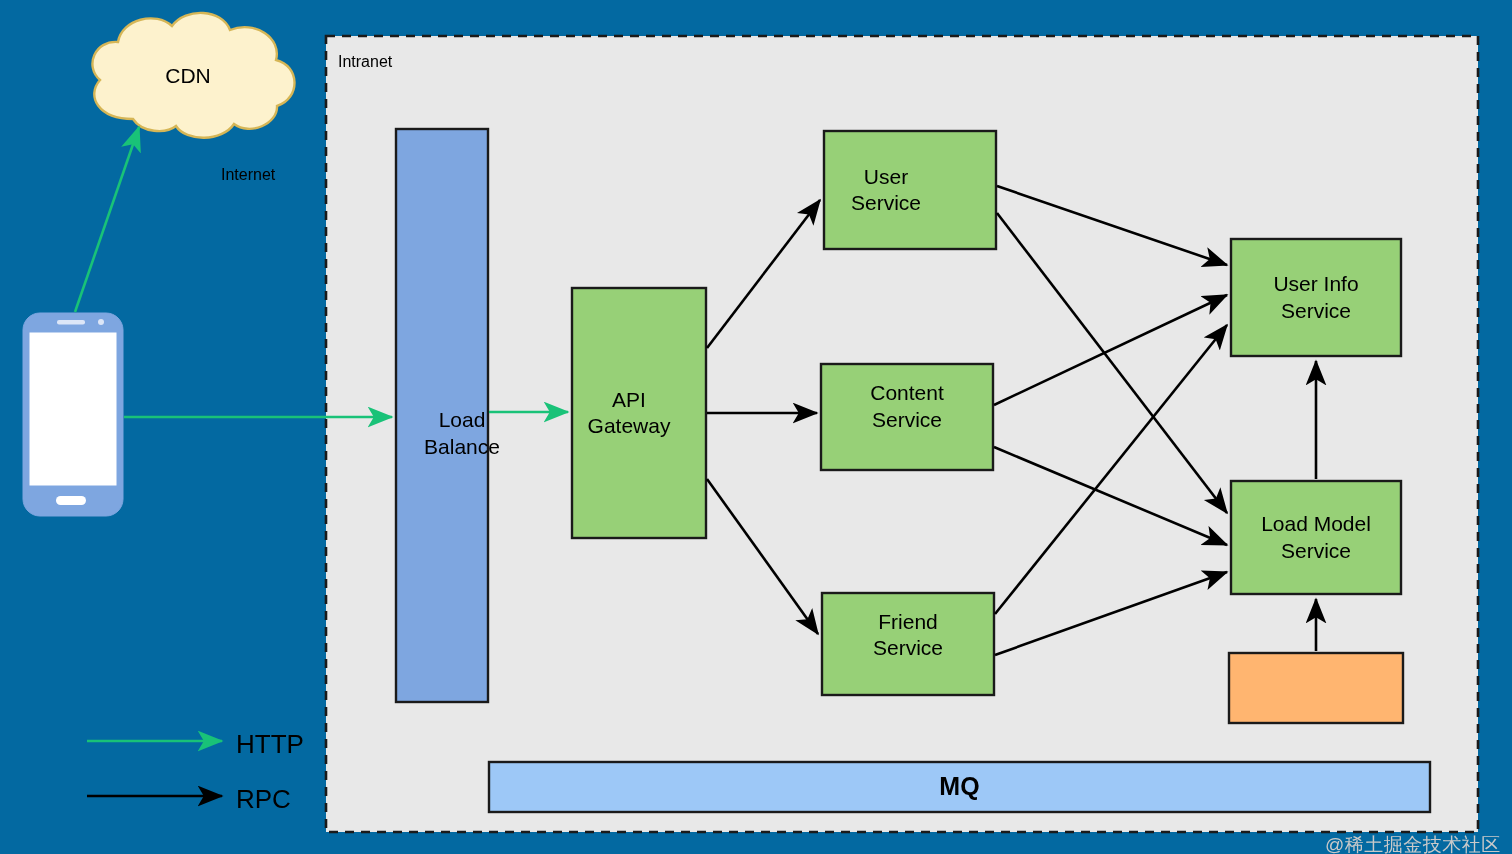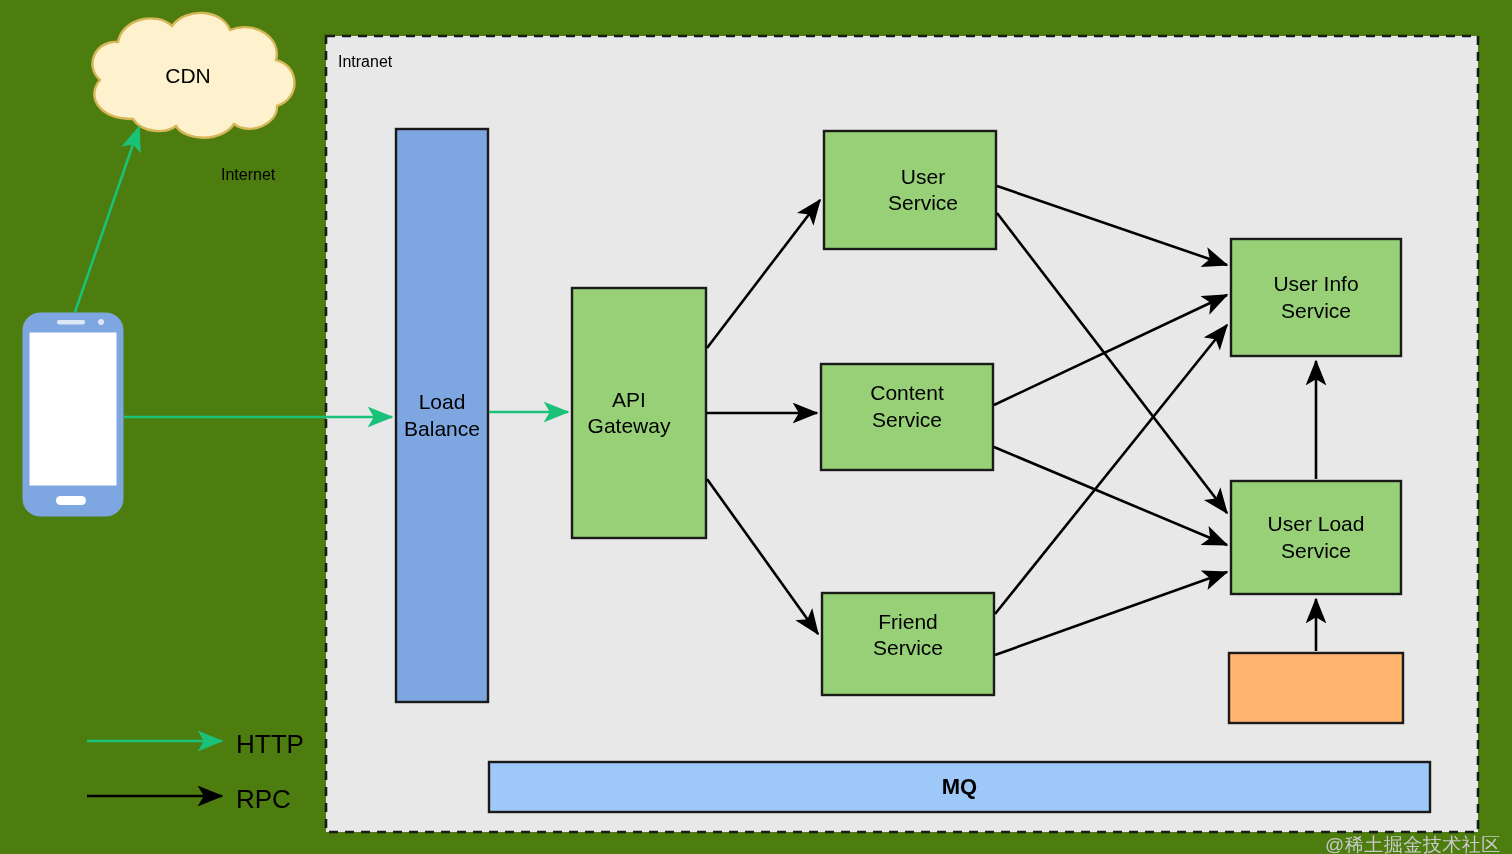--- a/index.html
+++ b/index.html
@@ -7,21 +7,21 @@
     padding: 0;
     background: #ffffff;
   }
   body {
     font-family: "Liberation Sans", sans-serif;
   }
   #canvas {
     position: relative;
     width: 1512px;
     height: 854px;
-    background: #4d7c0f;
+    background: #0369a1;
     overflow: hidden;
   }
   svg.layer {
     position: absolute;
     left: 0;
     top: 0;
     width: 1512px;
     height: 854px;
   }
   .node-label {
@@ -144,43 +144,43 @@
 
     <line x1="87" y1="796" x2="222" y2="796" stroke="#000000" stroke-width="2.6" marker-end="url(#arrow-black)"></line>
   </svg>
 
   <div class="node-label" style="left:133px; top:58px; width:110px; height:36px;">CDN</div>
 
   <div class="plain-label" style="left:221px; top:166px;">Internet</div>
 
   <div class="plain-label" style="left:338px; top:53px;">Intranet</div>
 
-  <div class="node-label" style="left:396px; top:129px; width:92px; height:573px;">Load
+  <div class="node-label" style="left:396px; top:147px; width:92px; height:573px;padding-left:20px;">Load
 Balance</div>
 
   <div class="node-label" style="left:572px; top:288px; width:114px; height:250px;">API
 Gateway</div>
 
-  <div class="node-label" style="left:837px; top:131px; width:172px; height:118px;">User
+  <div class="node-label" style="left:800px; top:131px; width:172px; height:118px;">User
 Service</div>
 
   <div class="node-label" style="left:821px; top:364px; width:172px; height:85px;">Content
 Service</div>
 
   <div class="node-label" style="left:822px; top:593px; width:172px; height:84px;">Friend
 Service</div>
 
   <div class="node-label" style="left:1231px; top:239px; width:170px; height:117px;text-align:center;">User Info
 Service</div>
 
-  <div class="node-label" style="left:1231px; top:481px; width:170px; height:113px;">User Load
+  <div class="node-label" style="left:1231px; top:481px; width:170px; height:113px;">Load Model
 Service</div>
 
 
-  <div class="node-label" style="left:489px; top:762px; width:941px; height:50px; font-weight:bold; font-size:22px;">MQ</div>
+  <div class="node-label" style="left:489px; top:762px; width:941px; height:50px; font-weight:bold; font-size:25px;">MQ</div>
 
   <div class="legend-label" style="left:236px; top:729px;">HTTP</div>
 
   <div class="legend-label" style="left:236px; top:784px;">RPC</div>
 
   <div class="watermark" style="left:1325px; top:806px;margin-top:26px;">@稀土掘金技术社区</div>
 
 </div>
 
 </body></html>

